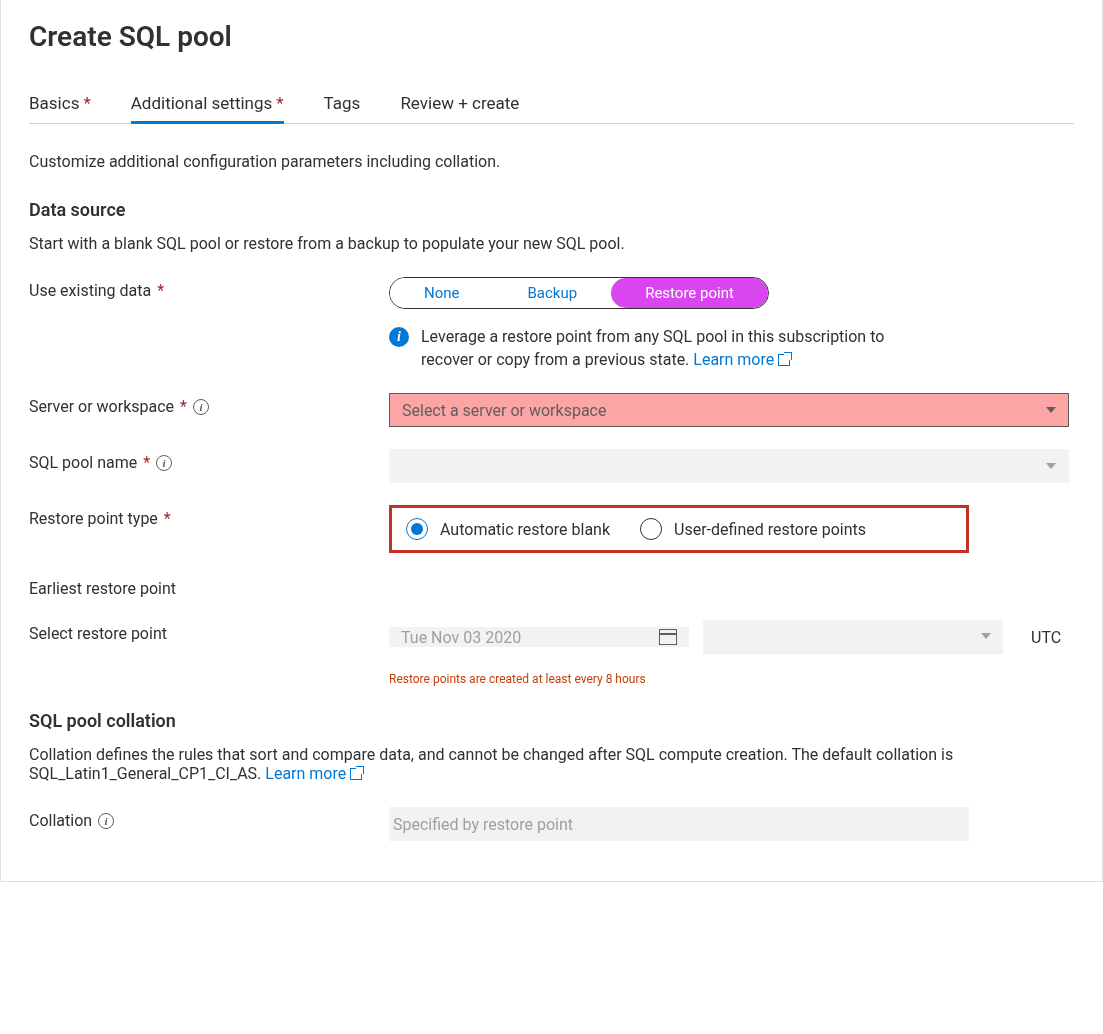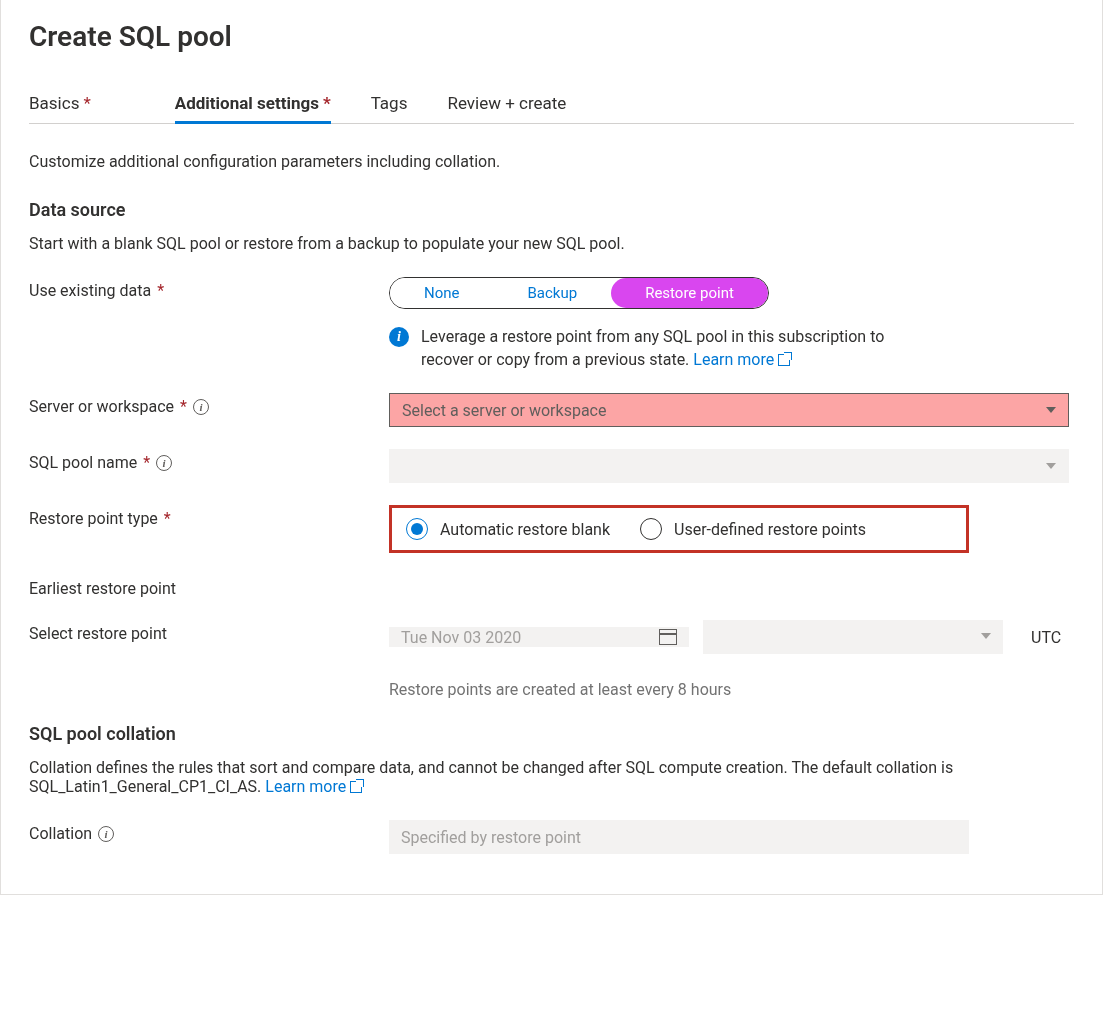--- a/index.html
+++ b/index.html
@@ -9,21 +9,21 @@
     color: #323130;
     background: #fff;
     padding: 0;
     width: 1103px;
   }
   .page { padding: 20px 28px 40px 28px; border: 1px solid #e1dfdd; border-top: none;}
   h1.title { font-size: 28px; font-weight: 600; margin-bottom: 32px; }
   .tabs { display: flex; gap: 40px; border-bottom: 1px solid #d2d0ce; margin-bottom: 28px; }
   .tab { padding: 8px 0 10px 0; font-size: 17px; font-weight: 400; color: #323130; cursor: pointer; position: relative; }
   .tab .req { color: #a4262c; margin-left: 4px; }
-  .tab.active { font-weight: 700; margin-left: 44px; }
+  .tab.active { font-weight: 400; }
   .tab.active::after {
     content: ""; position: absolute; left: 0; right: 0; bottom: -1px;
     height: 3px; background: #0078d4;
   }
   .intro { font-size: 16px; margin-bottom: 28px; }
   h2.section { font-size: 18px; font-weight: 600; margin: 24px 0 14px 0; }
   .desc { font-size: 16px; margin-bottom: 24px; }
   .row { display: flex; align-items: flex-start; margin-bottom: 22px; }
   .row .label-col { width: 360px; flex-shrink: 0; font-size: 16px; padding-top: 4px; display: flex; align-items: center; gap: 6px;}
   .row .label-col .req { color: #a4262c; }
@@ -96,24 +96,24 @@
   .time-select {
     width: 300px; height: 34px; background: #f3f2f1; position: relative; color:#a19f9d;
     display:flex; align-items:center; padding: 0 12px;
   }
   .time-select::after {
     content: ""; position: absolute; right: 12px; top: 13px;
     width: 0; height: 0; border-left: 5px solid transparent;
     border-right: 5px solid transparent; border-top: 6px solid #a19f9d;
   }
   .tz { font-size: 16px; margin-left: 14px;}
-  .hint { font-size: 16px; color: #737373; margin-top: 26px;}
+  .hint { font-size: 12px; color: #c2410c; margin-top: 18px;}
   .text-input {
     width: 580px; height: 34px; background: #f3f2f1;
-    padding: 0 12px; display: flex; align-items: center;
+    padding: 0 4px; display: flex; align-items: center;
     color: #a19f9d; font-size: 16px;
   }
 </style>
 </head>
 <body>
 
 <div class="page">
   <h1 class="title">Create SQL pool</h1>
 
   <div class="tabs">

